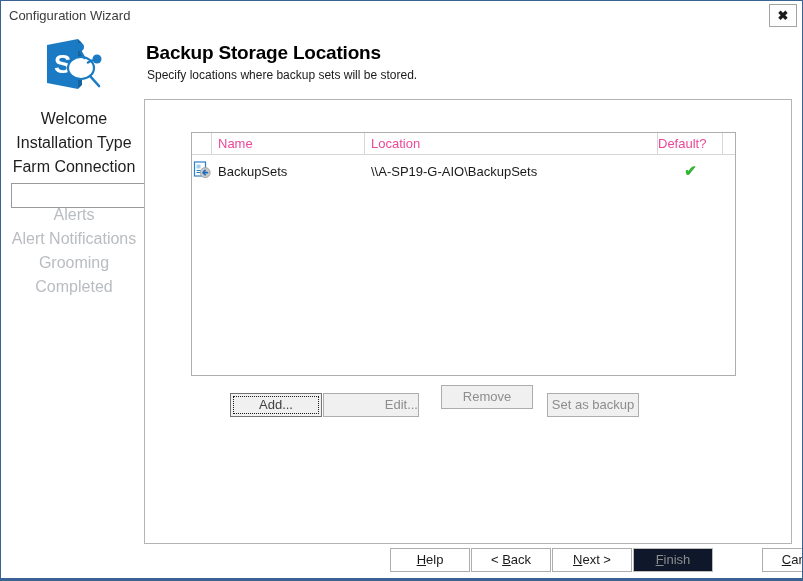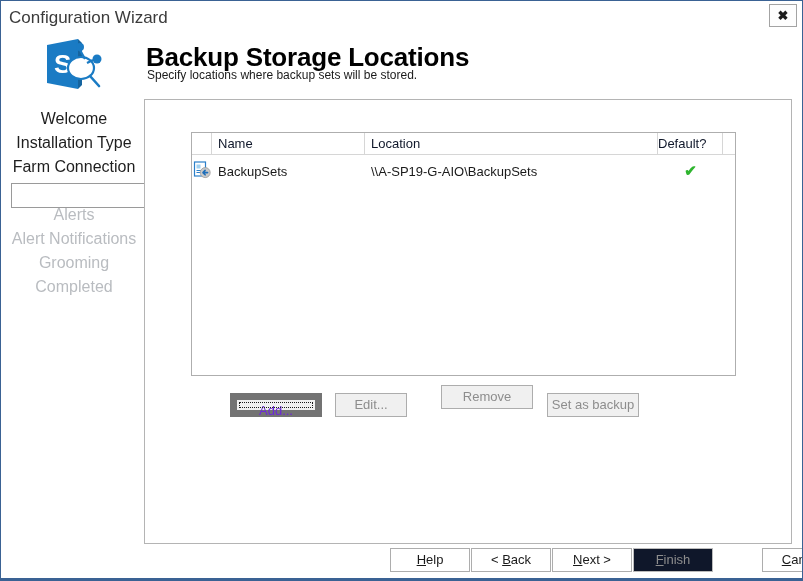--- a/index.html
+++ b/index.html
@@ -31,21 +31,21 @@
     position: absolute;
     left: 0; top: 0;
     width: 801px;
     height: 31px;
     background: #ffffff;
   }
   #title-text {
     position: absolute;
     left: 8px;
     top: 7px;
-    font-size: 17px;
+    font-size: 13px;
     color: #3b3b3b;
     white-space: nowrap;
   }
   #close-button {
     position: absolute;
     right: 5px;
     top: 3px;
     width: 28px;
     height: 23px;
     box-sizing: border-box;
@@ -72,21 +72,21 @@
     top: 33px;
     width: 70px;
     height: 62px;
   }
 
   
   #header-title {
     position: absolute;
     left: 145px;
     top: 41px;
-    font-size: 26px;
+    font-size: 19px;
     font-weight: bold;
     color: #000000;
     letter-spacing: -0.2px;
     white-space: nowrap;
   }
   #header-subtitle {
     position: absolute;
     left: 146px;
     top: 67px;
     font-size: 12px;
@@ -173,21 +173,21 @@
     display: flex;
     height: 22px;
     box-sizing: border-box;
     border-bottom: 1px solid #d6d6d6;
     background: #ffffff;
   }
   .col-head {
     box-sizing: border-box;
     border-right: 1px solid #d6d6d6;
     font-size: 13px;
-    color: #0f172a;
+    color: #ec4899;
     line-height: 21px;
     padding-left: 6px;
     white-space: nowrap;
     overflow: hidden;
     cursor: default;
   }
   .col-head.c-icon   { width: 20px; padding-left: 0; }
   .col-head.c-name   { width: 153px; }
   .col-head.c-loc    { flex: 1 1 auto; }
   .col-head.c-def    { width: 65px; text-align: left; padding-left: 0; }
@@ -232,32 +232,32 @@
     color: #1a1a1a;
     text-align: center;
     line-height: 22px;
     cursor: default;
     padding: 0;
   }
   .mid-btn.disabled {
     color: #8d8d8d;
   }
   .mid-btn.focused {
-    border: 7px solid #737373;
+    border: 1px solid #737373;
     background: #f0f0f0;
-    color: #6d28d9;
+    color: #404040;
   }
   .mid-btn.focused .focus-ring {
     position: absolute;
     left: 2px; top: 2px; right: 2px; bottom: 2px;
     border: 1px dotted #1a1a1a;
     pointer-events: none;
   }
   #btn-add    { left: 229px; top: 392px; width: 92px; }
-  #btn-edit   { left: 334px; top: 392px; width: 72px; }
+  #btn-edit   { left: 322px; top: 392px; width: 96px; text-align: right; }
   #btn-remove { left: 440px; top: 384px; width: 92px; }
   #btn-setdef { left: 546px; top: 392px; width: 92px; }
 
   
   .nav-btn {
     position: absolute;
     height: 24px;
     width: 80px;
     box-sizing: border-box;
     background: #ffffff;

